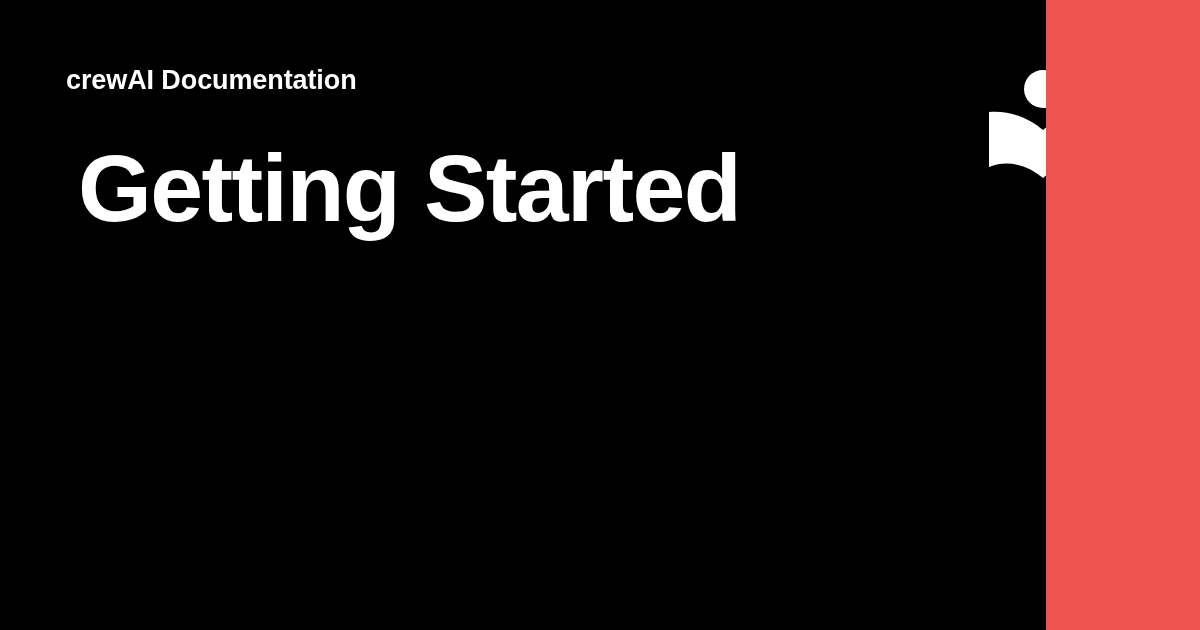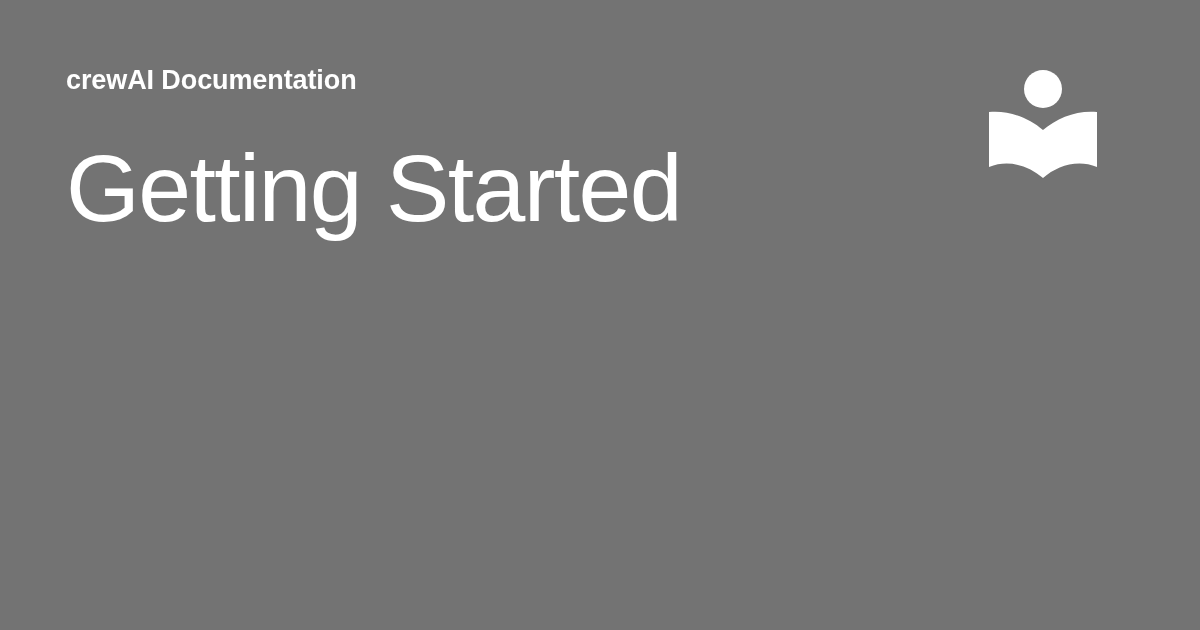--- a/index.html
+++ b/index.html
@@ -12,23 +12,23 @@
     width: 1200px;
     height: 630px;
     overflow: hidden;
     font-family: "Liberation Sans", sans-serif;
     background: #ef5350;
   }
 
   .og-card {
     position: relative;
     box-sizing: border-box;
-    width: 1200px;
+    width: 1046px;
     height: 630px;
-    background-color: #737373;
+    background-color: #000000;
     overflow: hidden;
   }
 
   
   .text-block {
     position: absolute;
     left: 66px;
     top: 60px;
     width: 860px;
   }
@@ -41,27 +41,27 @@
     font-family: "Liberation Sans", sans-serif;
     font-size: 27px;
     font-weight: 700;
     line-height: 40px;
     letter-spacing: -0.1px;
     white-space: nowrap;
   }
 
   .page-title {
     display: block;
-    margin: 0;
+    margin: 12px;
     padding: 0;
     margin-top: 40px;
     color: #ffffff;
     font-family: "Liberation Sans", sans-serif;
     font-size: 95px;
-    font-weight: 400;
+    font-weight: 700;
     line-height: 96px;
     letter-spacing: -1.6px;
     white-space: nowrap;
   }
 
   
   .brand-mark {
     position: absolute;
     left: 985px;
     top: 64px;

